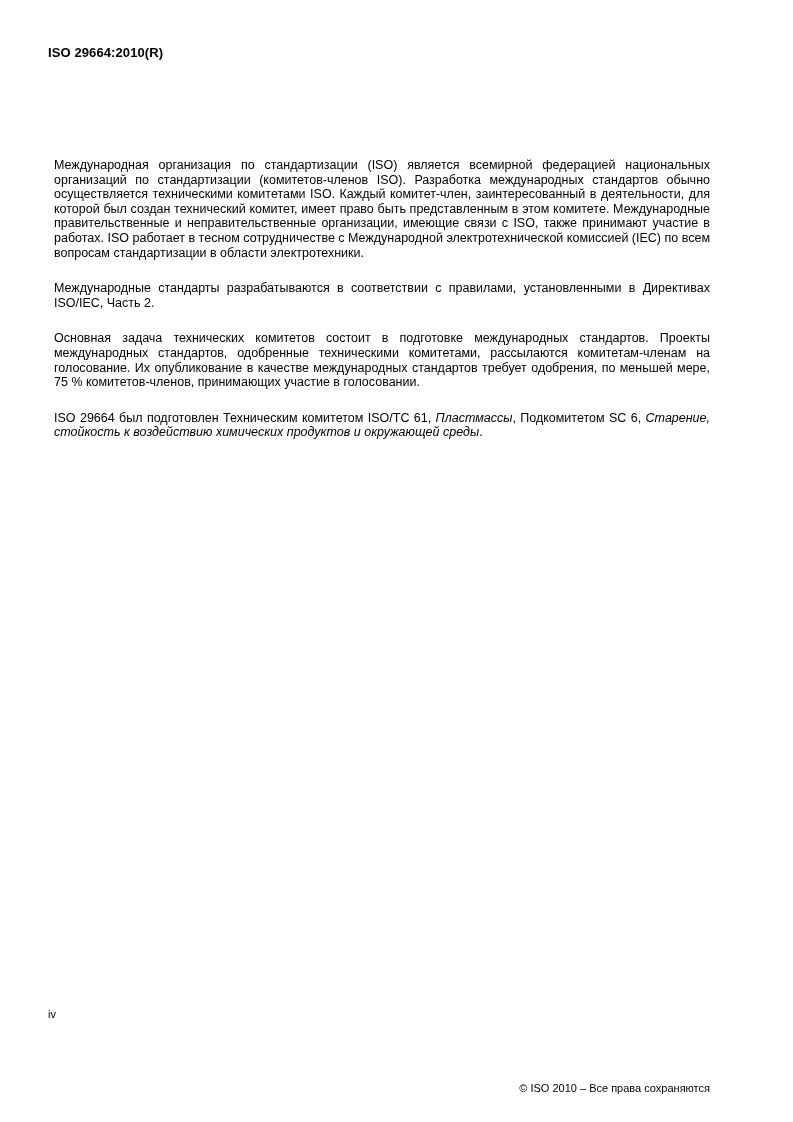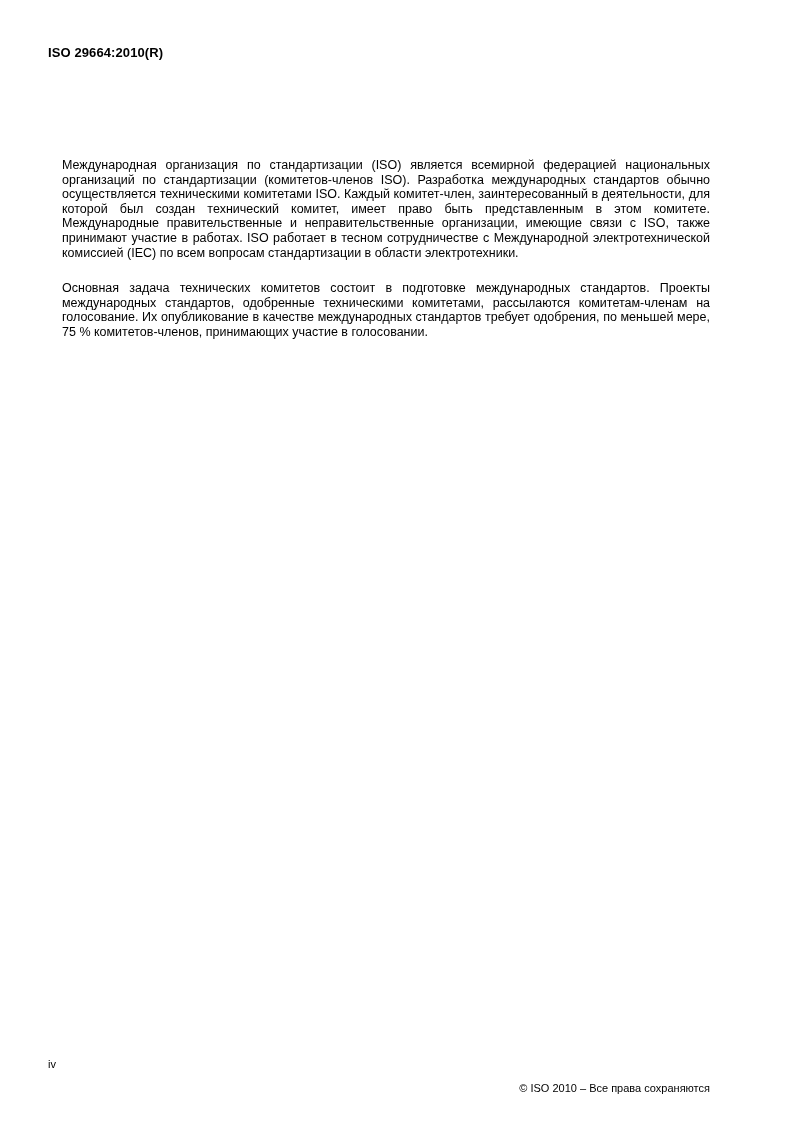--- a/index.html
+++ b/index.html
@@ -31,26 +31,26 @@
   .body-text {
     position: absolute;
     top: 158px;
     left: 48px;
     width: 662px;
     font-size: 12.5px;
     line-height: 14.6px;
   }
   .body-text p {
     text-align: justify;
-    margin: 0 0 21px 14px;
+    margin: 0 0 21px 6px;
   }
   .italic { font-style: italic; }
   .footer-page-number {
     position: absolute;
-    top: 1058px;
+    top: 1008px;
     left: 48px;
     font-size: 11px;
   }
   .footer-copyright {
     position: absolute;
     top: 1069px;
     right: 83px;
     font-size: 11px;
     text-align: right;
     margin-top: 13px;
@@ -58,19 +58,21 @@
 </style>
 </head>
 <body>
 
 <div class="page">
   <div class="doc-ref">ISO 29664:2010(R)</div>
 
 
   <div class="body-text">
       <p><span>Международная организация по стандартизации (ISO) является всемирной федерацией национальных организаций по стандартизации (комитетов-членов ISO). Разработка международных стандартов обычно осуществляется техническими комитетами ISO. Каждый комитет-член, заинтересованный в деятельности, для которой был создан технический комитет, имеет право быть представленным в этом комитете. Международные правительственные и неправительственные организации, имеющие связи с ISO, также принимают участие в работах. ISO работает в тесном сотрудничестве с Международной электротехнической комиссией (IEC) по всем вопросам стандартизации в области электротехники.</span></p>
+      <p><span>Международные стандарты разрабатываются в соответствии с правилами, установленными в Директивах ISO/IEC, Часть 2.</span></p>
       <p><span>Основная задача технических комитетов состоит в подготовке международных стандартов. Проекты международных стандартов, одобренные техническими комитетами, рассылаются комитетам-членам на голосование. Их опубликование в качестве международных стандартов требует одобрения, по меньшей мере, 75 % комитетов-членов, принимающих участие в голосовании.</span></p>
+      <p><span>ISO 29664 был подготовлен Техническим комитетом ISO/TC 61, </span><span class="italic">Пластмассы</span><span>, Подкомитетом SC 6, </span><span class="italic">Старение, стойкость к воздействию химических продуктов и окружающей среды</span><span>.</span></p>
     </div>
 
   <div class="footer-page-number">iv</div>
 
   <div class="footer-copyright">© ISO 2010 – Все права сохраняются</div>
 </div>
 
 </body></html>

